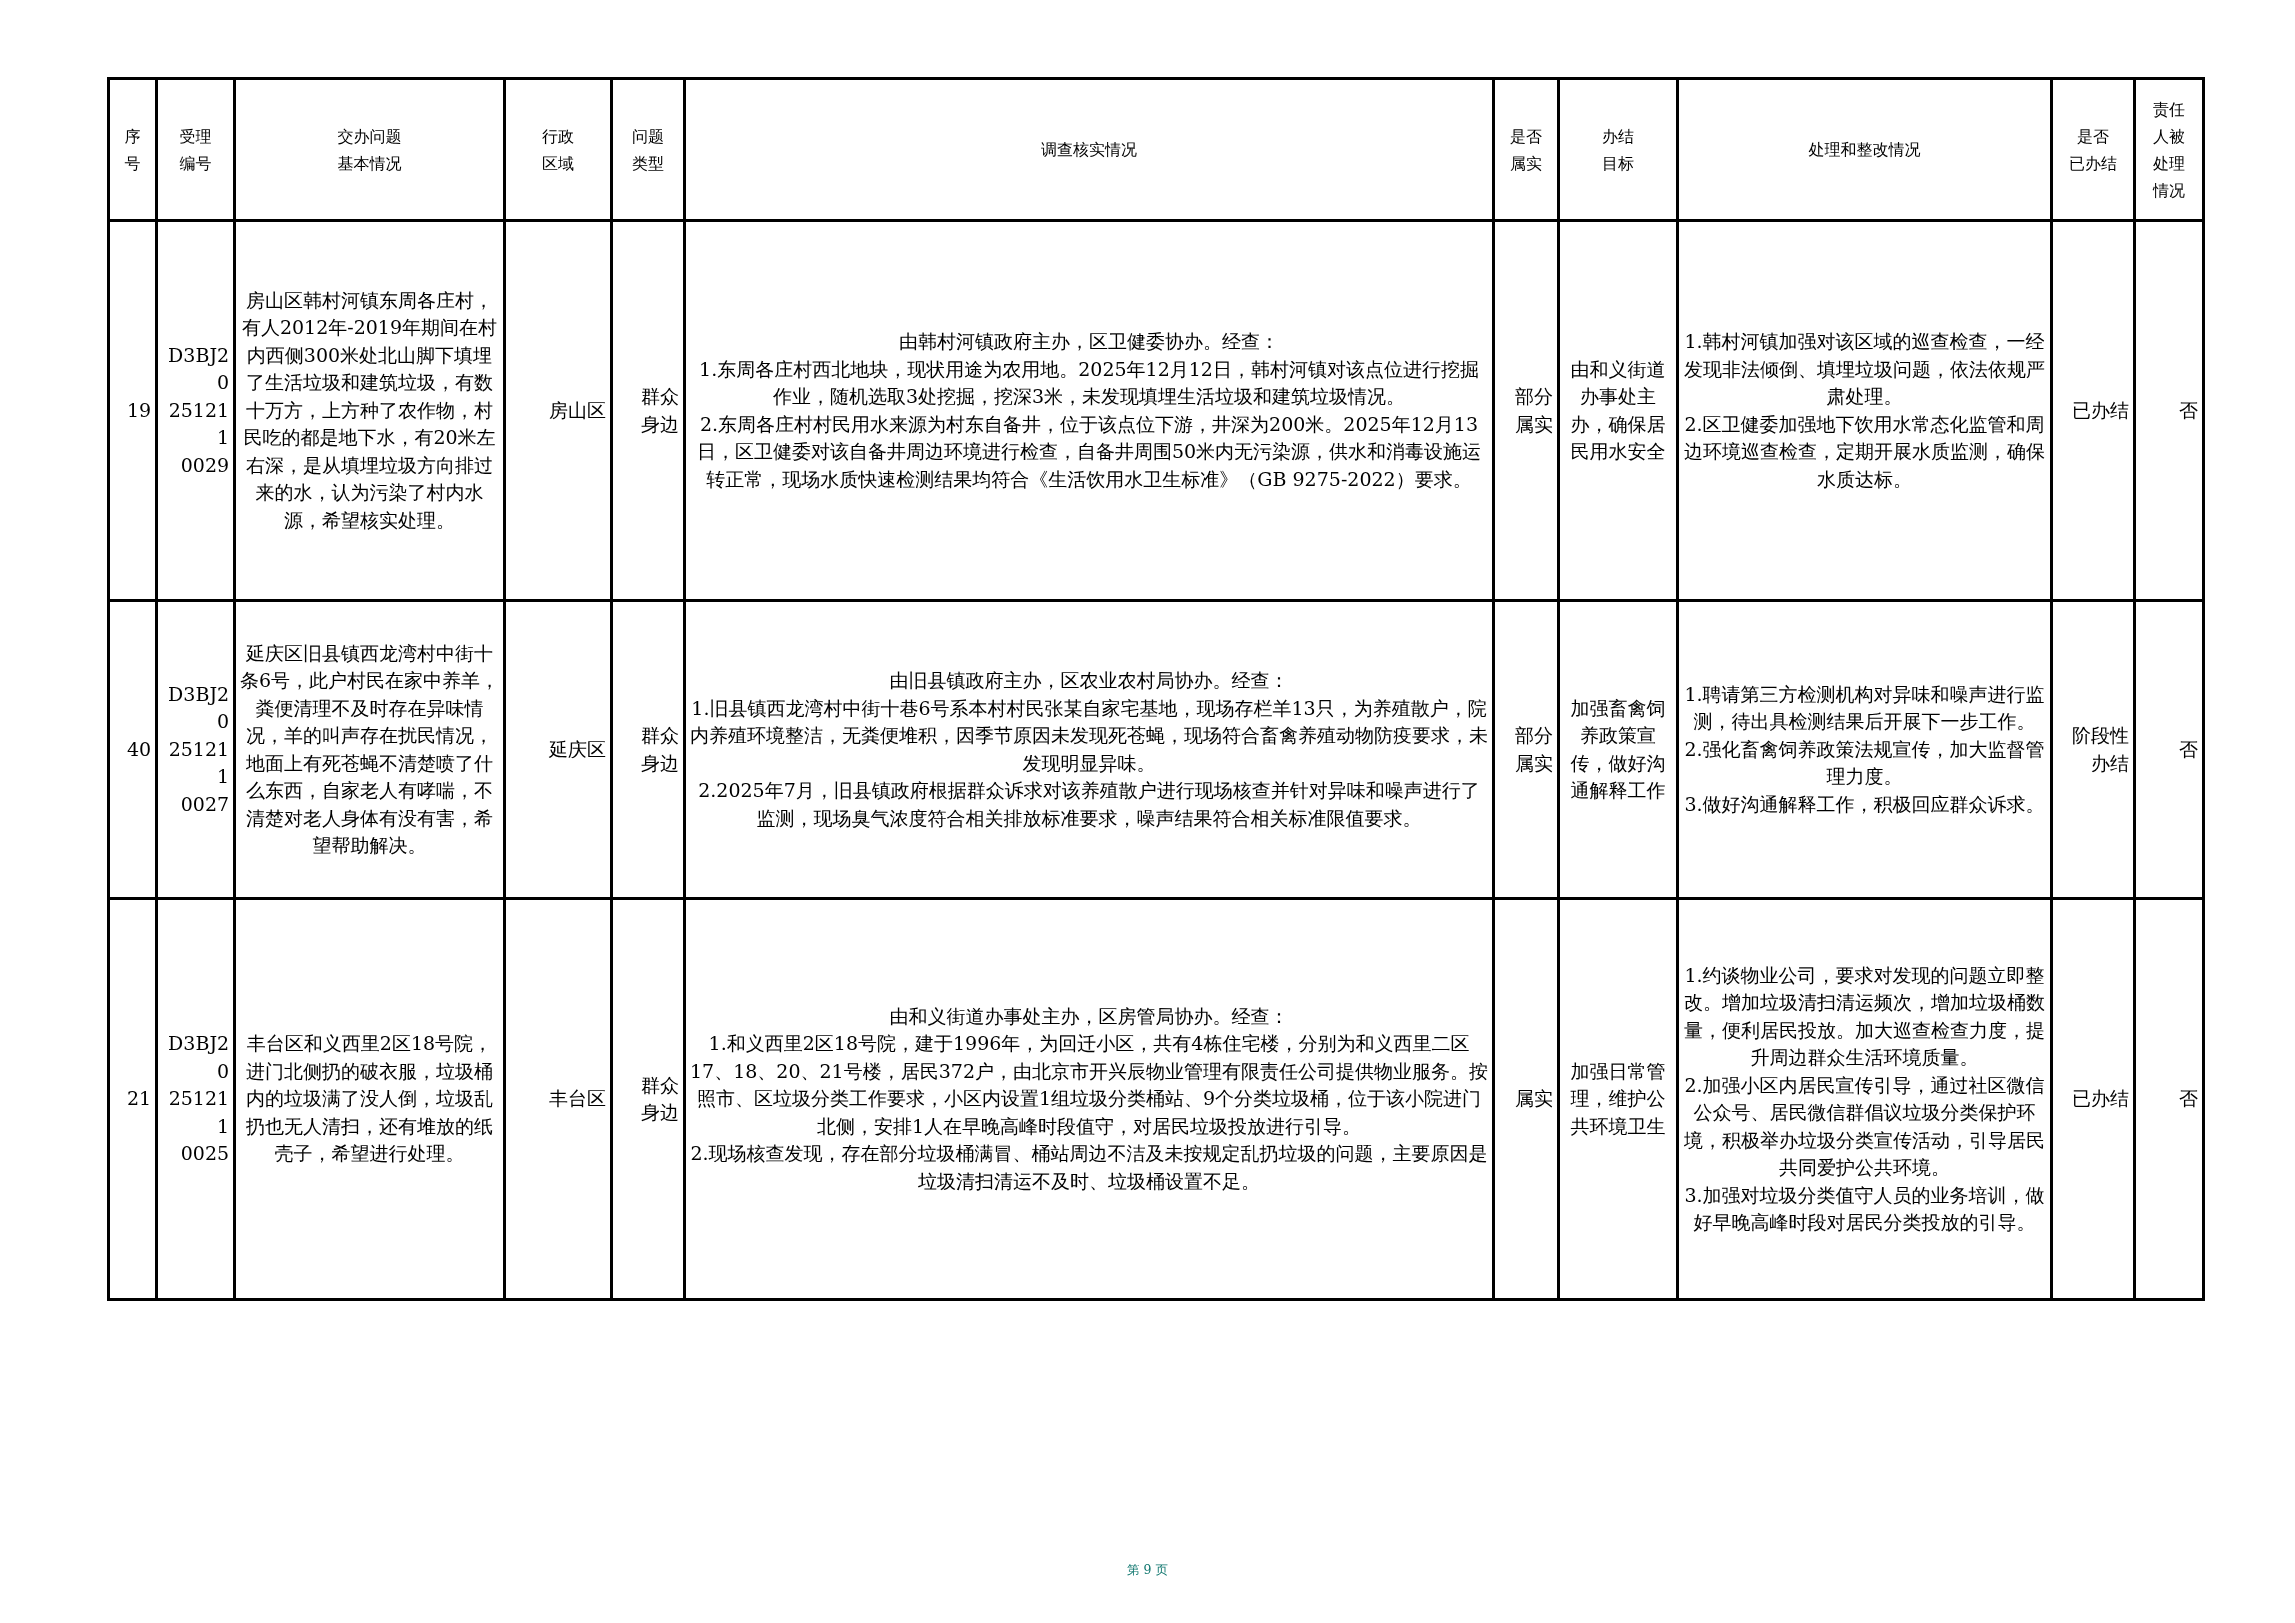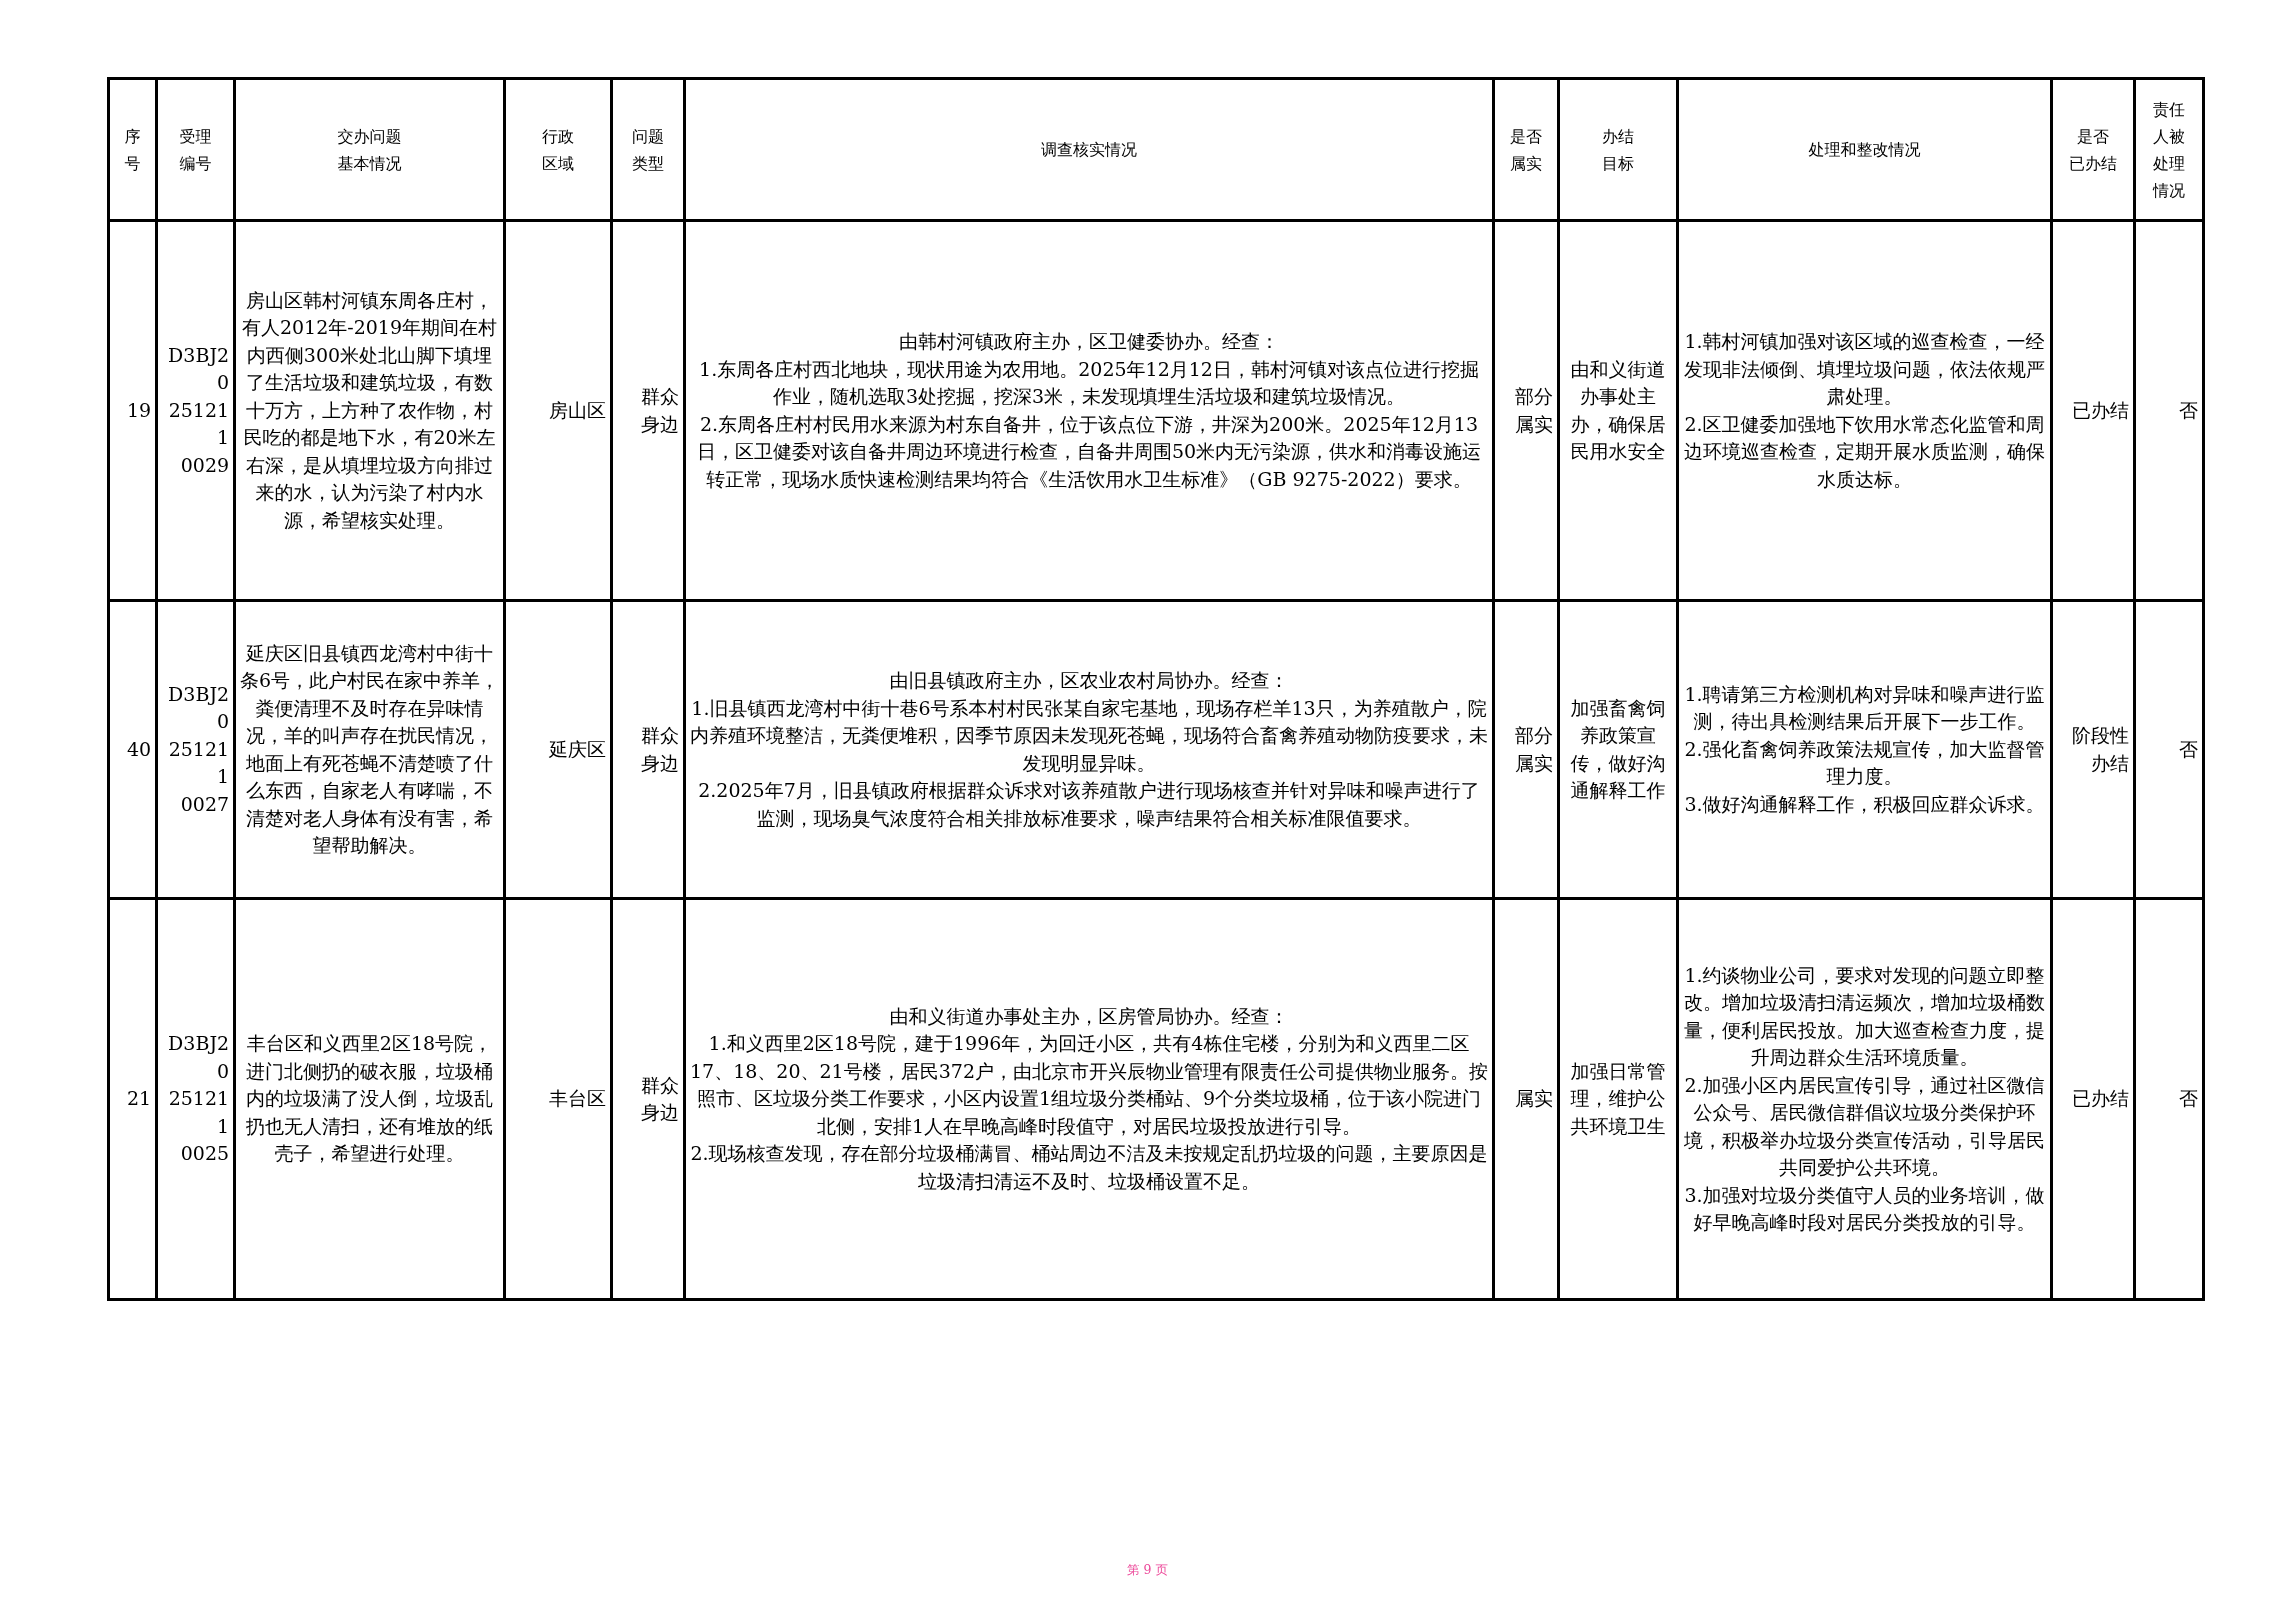--- a/index.html
+++ b/index.html
@@ -34,21 +34,21 @@
   td.narrow { font-size: 18.3px; line-height: 28px; padding: 0 1.9px; word-break: break-all; }
   td.left { text-align: center; white-space: pre-line; }
   tr.r19 { height: 380px; }
   tr.r20 { height: 298px; }
   tr.r21 { height: 401px; }
   .wrap { white-space: pre-line; }
   .footer {
     position: absolute; left: 0; width: 2295px; top: 1562px;
     text-align: center;
     font-family: "DejaVu Serif", "Liberation Serif", serif;
-    font-size: 12.5px; color: #ec4899;
+    font-size: 12.5px; color: #0f766e;
   }
 </style>
 </head>
 <body>
 
 <div class="sheet">
   <table class="report">
     <colgroup>
       <col style="width:48px">
       <col style="width:78px">

